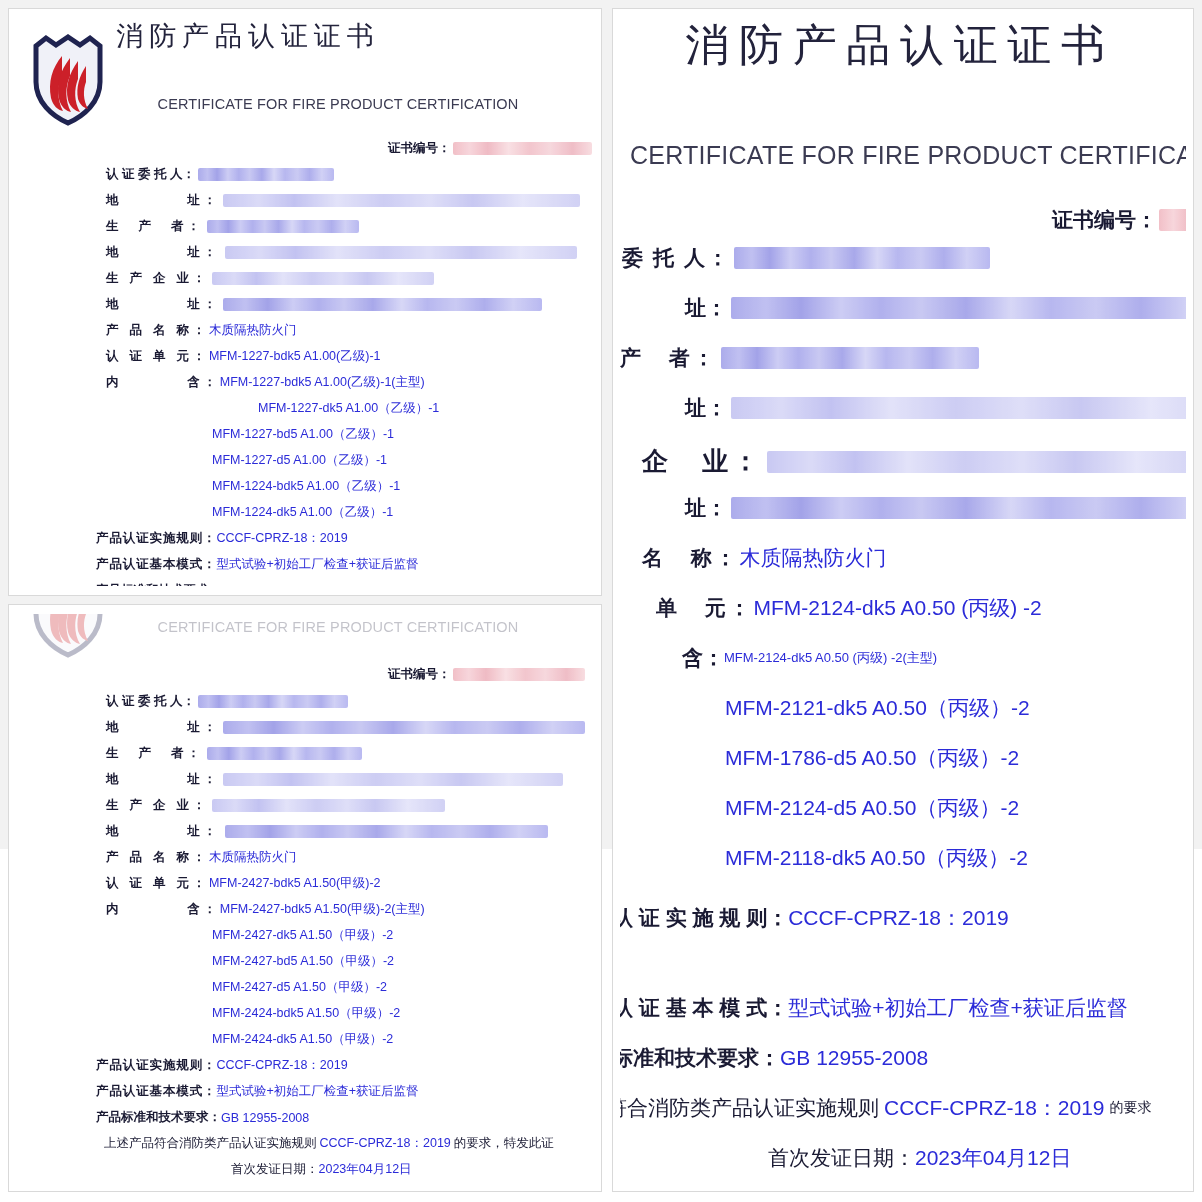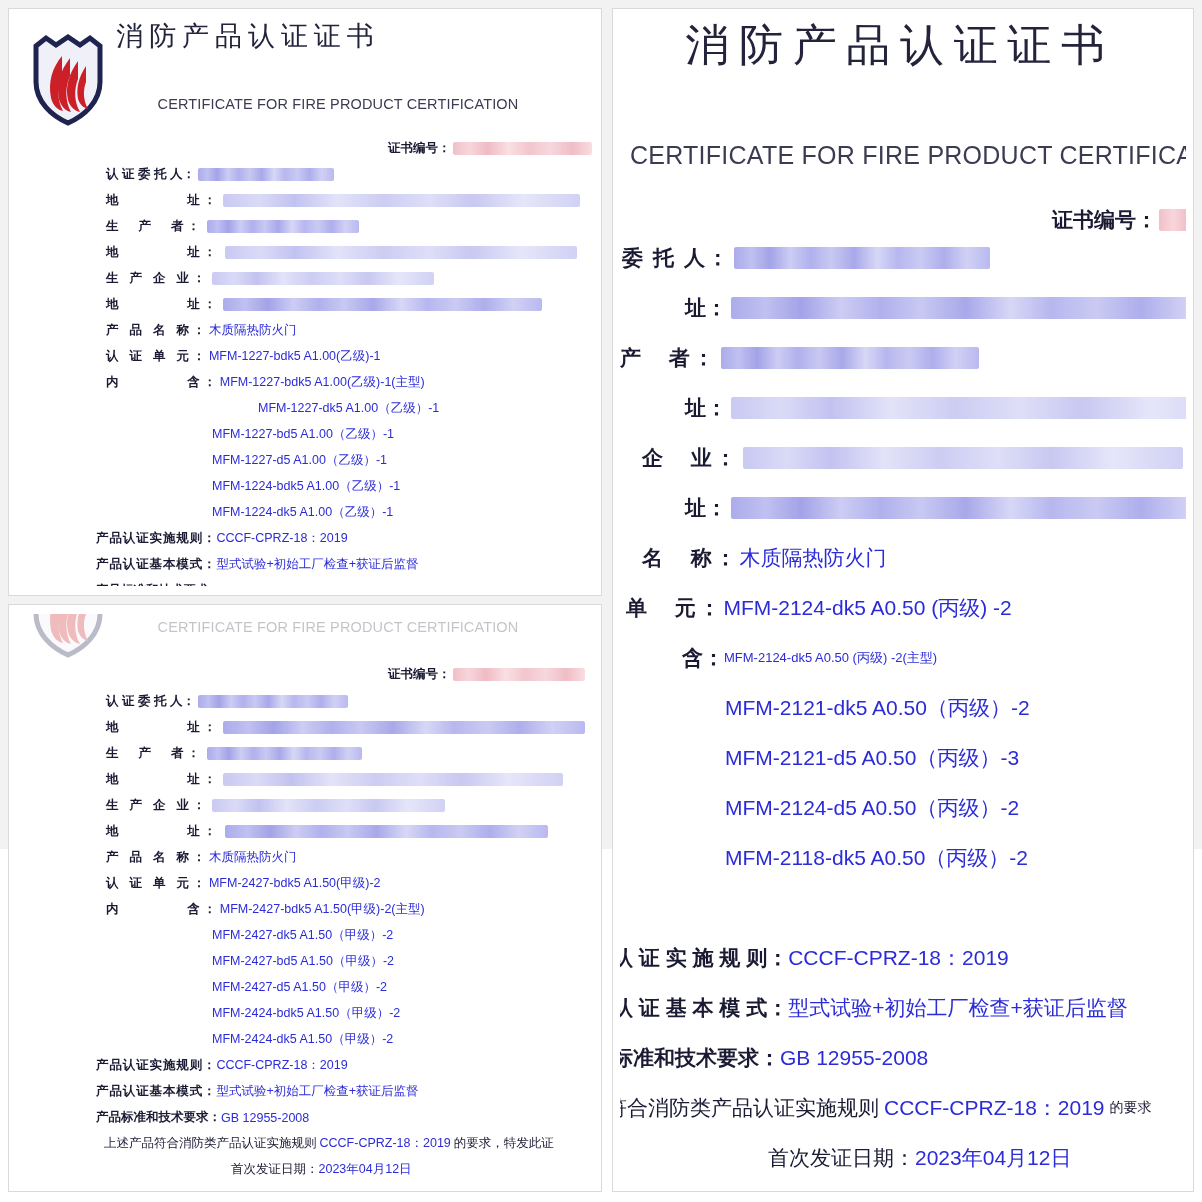--- a/index.html
+++ b/index.html
@@ -309,54 +309,54 @@
       </div>
       <div class="row" style="left:0px;top:328px;">
         <span class="lbl" style="font-size:21px;letter-spacing:.16em;">产　者：</span>
         <span class="redact" style="width:258px;height:22px;margin-left:4px;"></span>
       </div>
       <div class="row" style="left:65px;top:378px;">
         <span class="lbl" style="font-size:21px;">址：</span>
         <span class="redact light" style="width:500px;height:22px;margin-left:4px;"></span>
       </div>
       <div class="row" style="left:22px;top:428px;">
-        <span class="lbl" style="font-size:21px;letter-spacing:.16em;">企　业：</span>
+        <span class="lbl" style="font-size:26px;letter-spacing:.16em;">企　业：</span>
         <span class="redact light" style="width:440px;height:22px;margin-left:4px;"></span>
       </div>
       <div class="row" style="left:65px;top:478px;">
         <span class="lbl" style="font-size:21px;">址：</span>
         <span class="redact" style="width:500px;height:22px;margin-left:4px;"></span>
       </div>
 
       <div class="row" style="left:22px;top:528px;justify-content:flex-end;">
         <span class="lbl" style="font-size:21px;letter-spacing:.16em;">名　称：</span>
         <span class="val" style="font-size:21px;">木质隔热防火门</span>
       </div>
-      <div class="row" style="left:6px;top:578px;">
+      <div class="row" style="left:36px;top:578px;">
         <span class="lbl" style="font-size:21px;letter-spacing:.16em;">单　元：</span>
         <span class="val" style="font-size:21px;">MFM-2124-dk5 A0.50 (丙级) -2</span>
       </div>
       <div class="row" style="left:62px;top:628px;">
         <span class="lbl" style="font-size:21px;">含：</span>
         <span class="val" style="font-size:13px;">MFM-2124-dk5 A0.50 (丙级) -2(主型)</span>
       </div>
       <div class="row" style="left:105px;top:678px;">
           <span class="val" style="font-size:21px;">MFM-2121-dk5 A0.50（丙级）-2</span>
         </div>
       <div class="row" style="left:105px;top:728px;">
-          <span class="val" style="font-size:21px;">MFM-2121-d5 A0.50（丙级）-3</span>
+          <span class="val" style="font-size:21px;">MFM-1786-d5 A0.50（丙级）-2</span>
         </div>
       <div class="row" style="left:105px;top:778px;">
           <span class="val" style="font-size:21px;">MFM-2124-d5 A0.50（丙级）-2</span>
         </div>
       <div class="row" style="left:105px;top:828px;">
           <span class="val" style="font-size:21px;">MFM-2118-dk5 A0.50（丙级）-2</span>
         </div>
 
-      <div class="row" style="left:-8px;top:928px;align-items:center;">
+      <div class="row" style="left:-8px;top:888px;align-items:center;">
         <span class="lbl" style="font-size:21px;">认 证 实 施 规 则：</span>
         <span class="val" style="font-size:21px;">CCCF-CPRZ-18：2019</span>
       </div>
       <div class="row" style="left:-8px;top:978px;">
         <span class="lbl" style="font-size:21px;">认 证 基 本 模 式：</span>
         <span class="val" style="font-size:21px;">型式试验+初始工厂检查+获证后监督</span>
       </div>
       <div class="row" style="left:-8px;top:1028px;">
         <span class="lbl" style="font-size:21px;">标准和技术要求：</span>
         <span class="val" style="font-size:21px;">GB 12955-2008</span>

